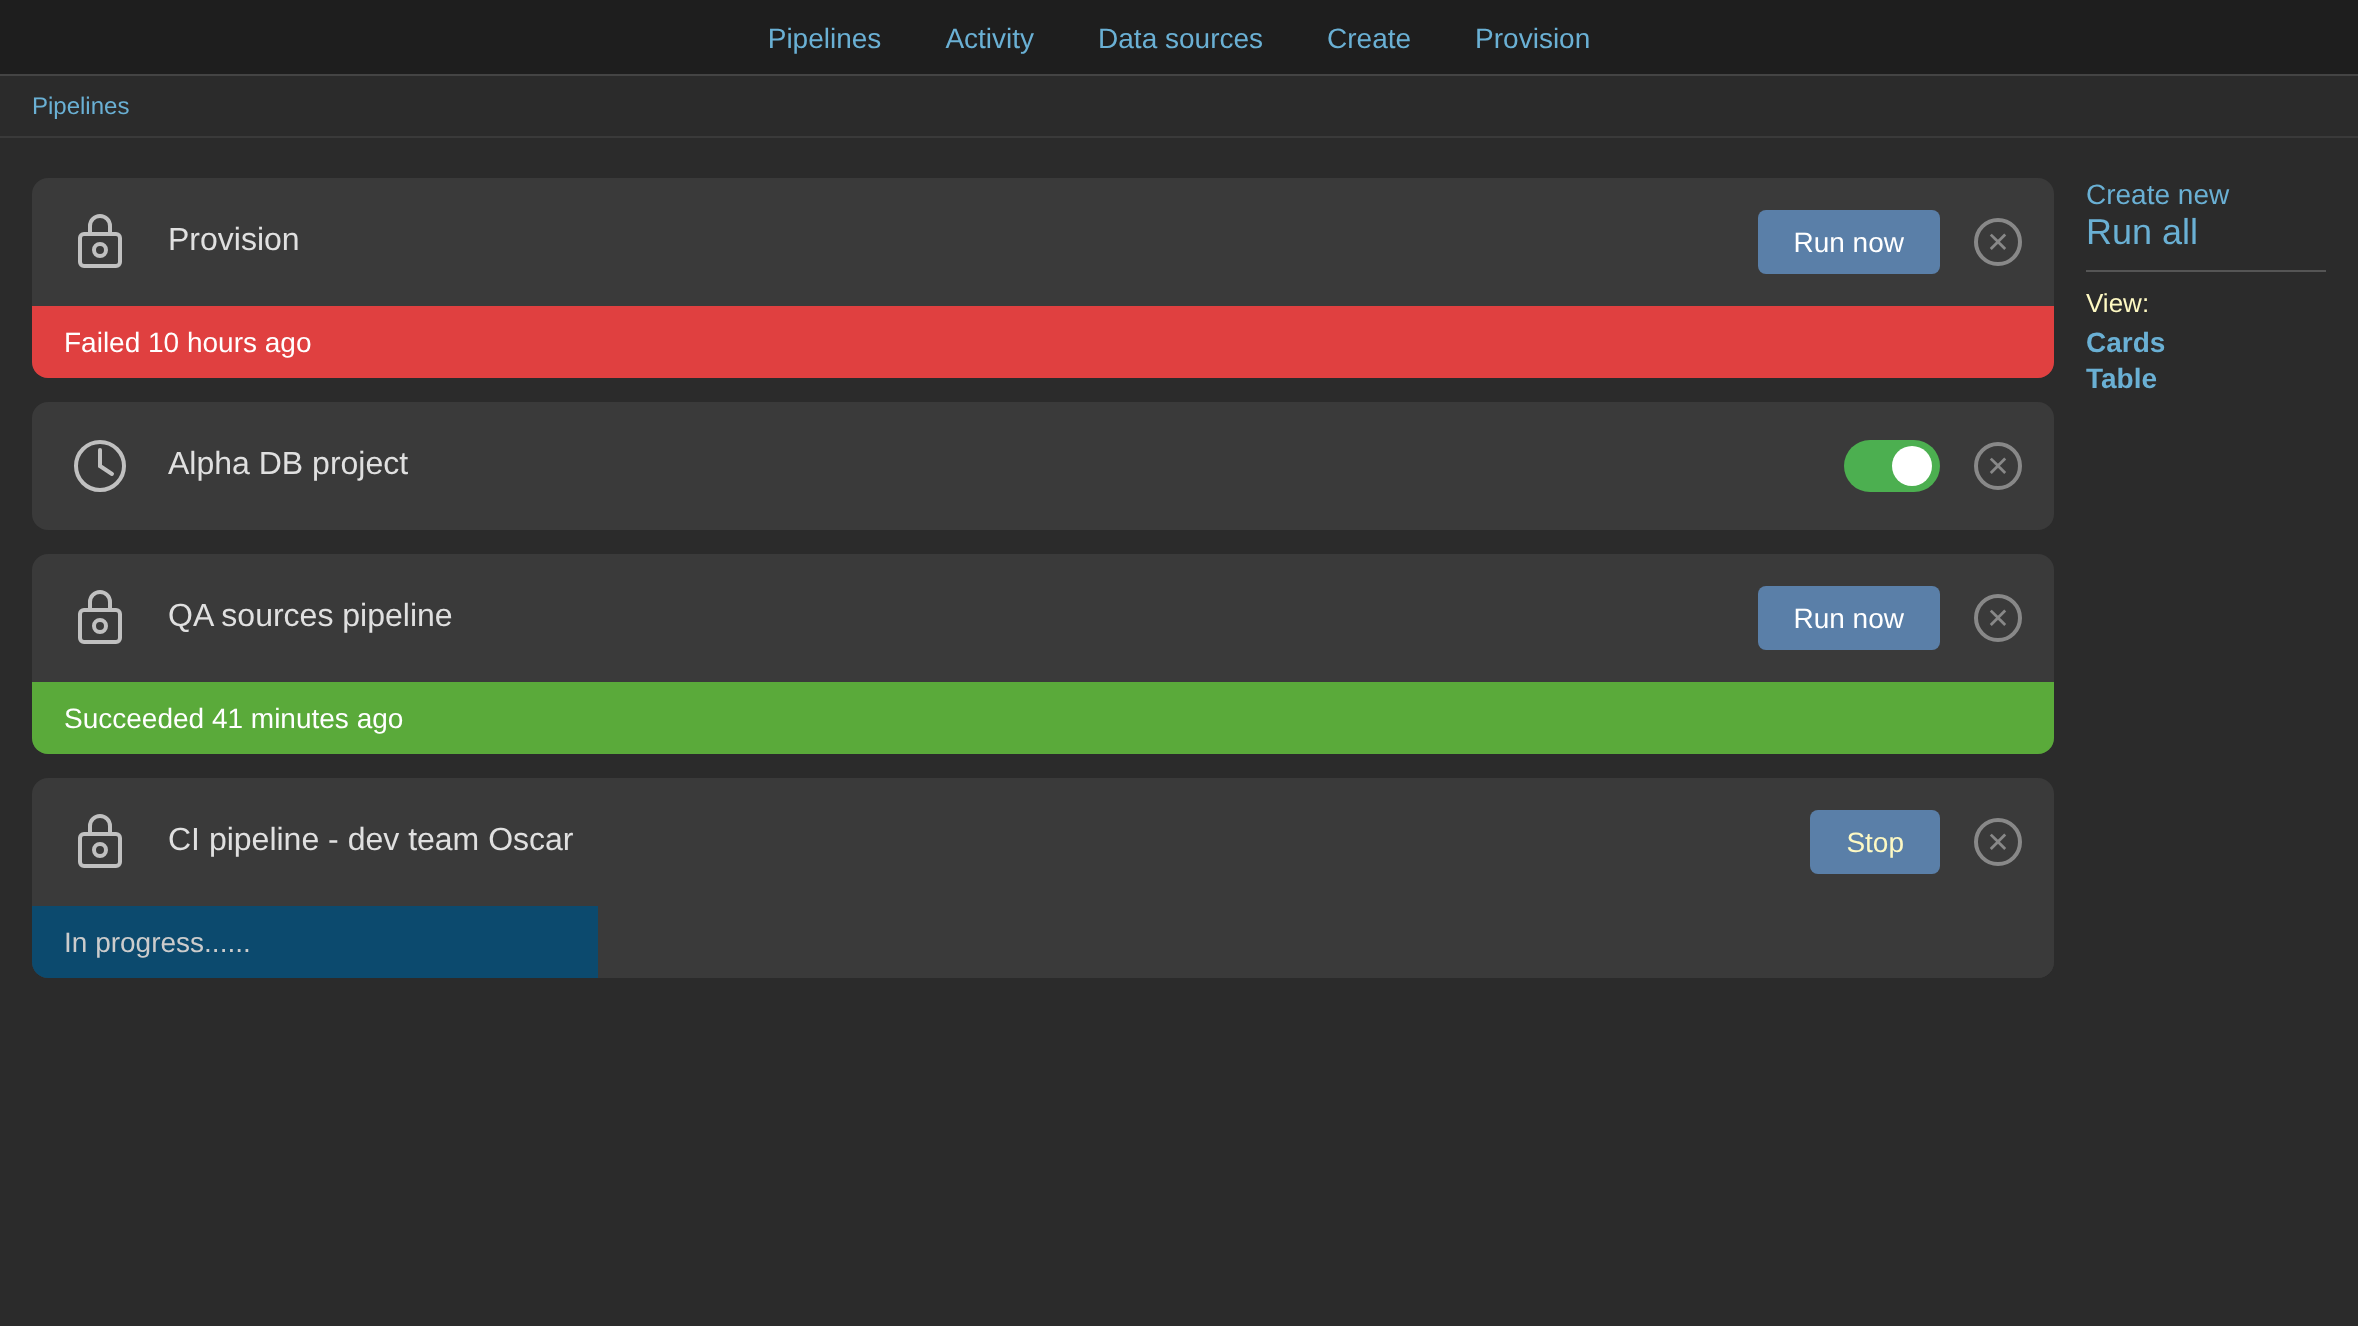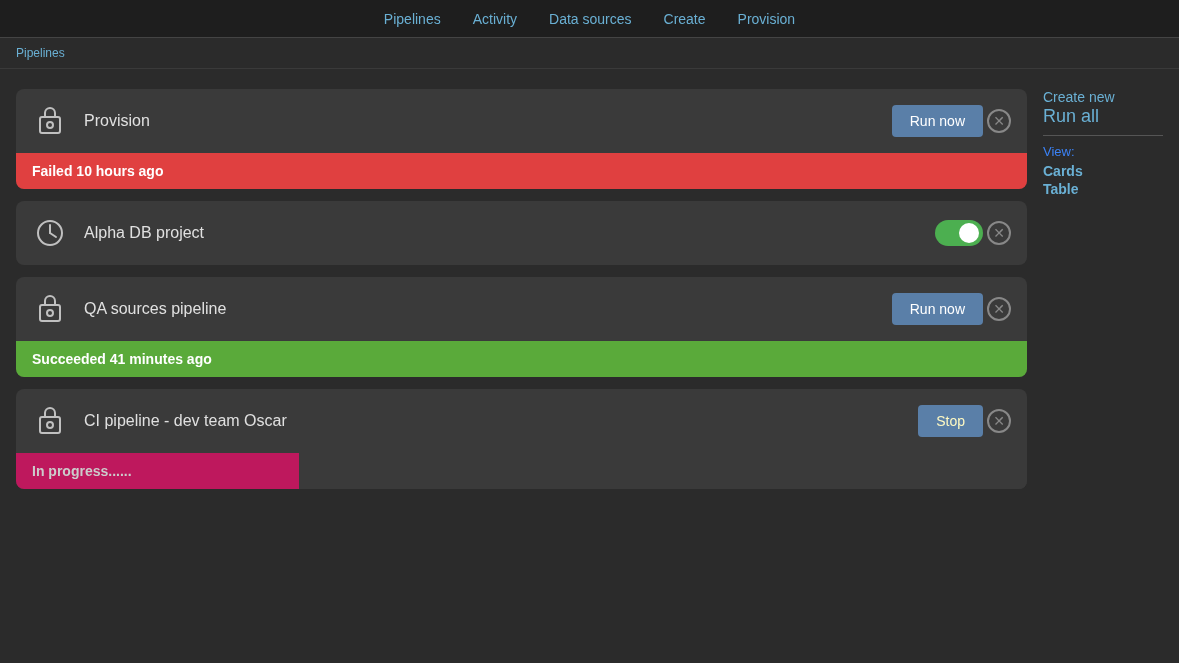--- a/index.html
+++ b/index.html
@@ -78,21 +78,21 @@
     .pipeline-name {
       flex: 1;
       font-size: 16px;
       color: #e0e0e0;
       font-weight: 400;
     }
 
     .pipeline-actions {
       display: flex;
       align-items: center;
-      gap: 4px;
+      gap: 17px;
       margin-left: 31px;
     }
 
     .btn-run-now {
       background-color: #5a7fa8;
       color: #fff;
       border: none;
       border-radius: 4px;
       padding: 8px 18px;
       font-size: 14px;
@@ -139,40 +139,39 @@
       align-items: center;
       justify-content: center;
       font-size: 14px;
       line-height: 1;
     }
 
     .status-bar {
       padding: 10px 16px;
       font-size: 14px;
       color: #fff;
-      font-weight: bold;
     }
 
     .status-bar.failed {
       background-color: #e04040;
     }
 
     .status-bar.succeeded {
       background-color: #5aaa3a;
     }
 
     .status-bar.in-progress {
       background-color: #3a3a3a;
       display: flex;
       align-items: center;
       padding: 0;
     }
 
     .progress-fill {
-      background-color: #be185d;
+      background-color: #0c4a6e;
       padding: 10px 16px;
       font-size: 14px;
       color: #ccc;
       border-radius: 0 0 0 0;
     }
 
     
     .toggle-switch {
       position: relative;
       display: inline-block;
@@ -227,21 +226,21 @@
       font-size: 18px;
       cursor: pointer;
       display: block;
       margin-bottom: 8px;
       border-bottom: 1px solid #555;
       padding-bottom: 8px;
     }
 
     .sidebar-view-label {
       font-size: 13px;
-      color: #3b82f6;
+      color: #fef9c3;
       margin-bottom: 4px;
     }
 
     .sidebar-view-option {
       display: block;
       color: #6ab0d4;
       font-size: 14px;
       font-weight: bold;
       cursor: pointer;
       margin-bottom: 2px;

